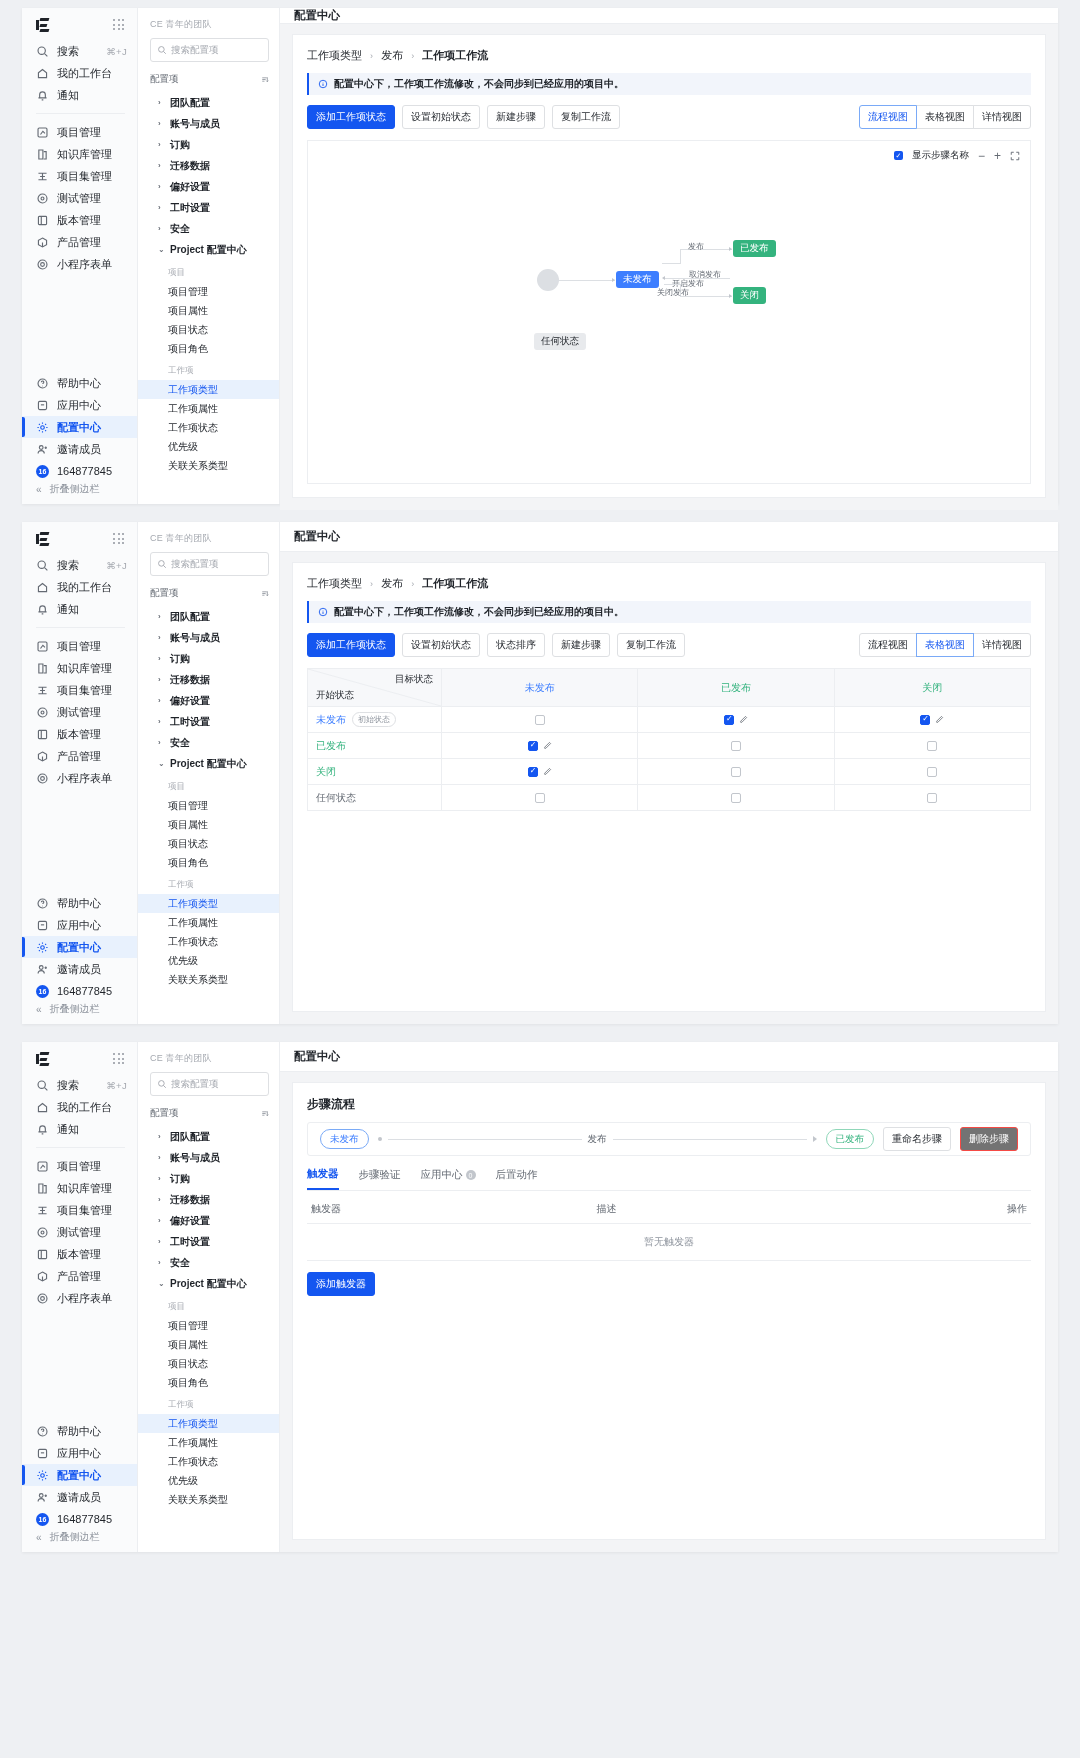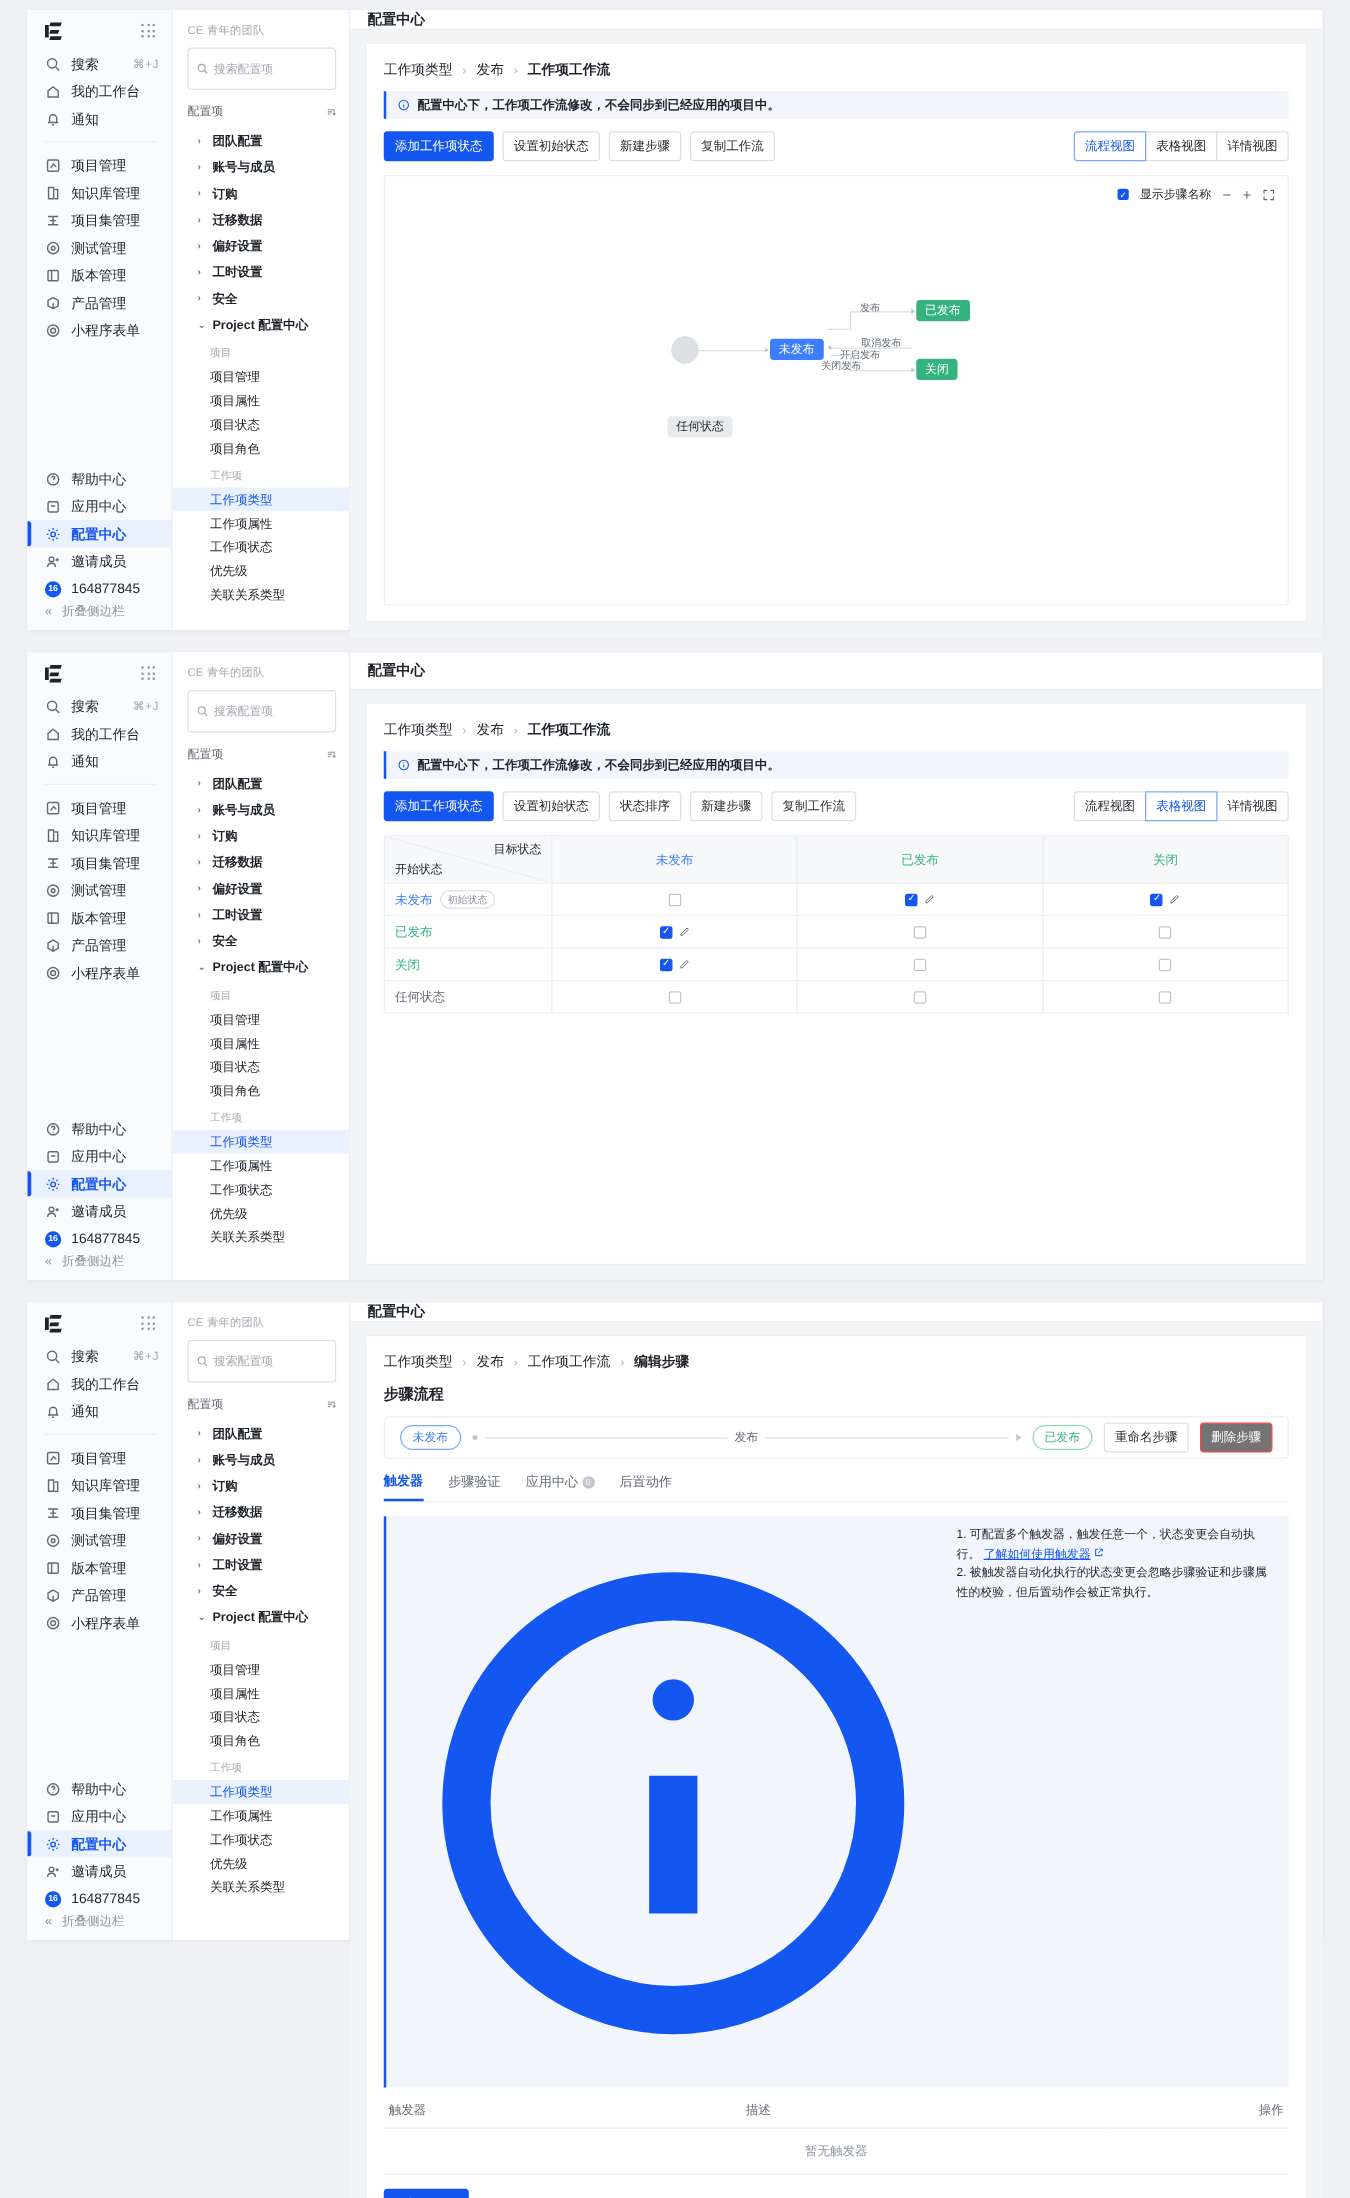--- a/index.html
+++ b/index.html
@@ -44,21 +44,21 @@
   .rail-gap { flex:1 1 auto; }
   .avatar-badge { width:13px; height:13px; border-radius:50%; background:#1456f0;
                   color:#fff; font-size:7px; display:flex; align-items:center;
                   justify-content:center; flex:none; font-weight:bold; }
   .collapse { color:#8f959e; font-size:10px; }
 
   
   .confnav { width:142px; background:#fff; border-right:1px solid #eceef1;
              padding: 10px 10px 0 12px; }
   .team-name { font-size:9px; color:#a5a9b0; margin-bottom:7px; letter-spacing:.2px; }
-  .search-box { height:34px; border:1px solid #dee0e3; border-radius:3px;
+  .search-box { height:24px; border:1px solid #dee0e3; border-radius:3px;
                 display:flex; align-items:center; gap:4px; padding:0 6px; margin-bottom:11px; }
   .search-box svg { width:10px; height:10px; color:#a5a9b0; flex:none; }
   .search-box span { font-size:9.5px; color:#a5a9b0; }
   .conf-head { display:flex; align-items:center; justify-content:space-between;
                font-size:9.5px; color:#646a73; margin-bottom:6px; }
   .sort-ic { width:9px; height:9px; color:#8f959e; }
   .nav-row { display:flex; align-items:center; gap:5px; height:21px; font-size:10px;
              color:#1f2329; font-weight:bold; cursor:pointer; padding-left:8px; }
   .nav-row .chev { width:7px; color:#646a73; font-size:8px; flex:none; }
   .nav-group-label { font-size:8.5px; color:#a5a9b0; padding:7px 0 3px 18px; }
@@ -971,29 +971,20 @@
     <div class="nav-leaf">工作项属性</div>
     <div class="nav-leaf">工作项状态</div>
     <div class="nav-leaf">优先级</div>
     <div class="nav-leaf">关联关系类型</div>
   </div>
 
   <div class="main">
     <div class="main-head">配置中心</div>
     <div class="main-body">
       <div class="card">
-        <div class="crumb">
-          <span>工作项类型</span>
-          <span class="sep">›</span>
-          <span>发布</span>
-          <span class="sep">›</span>
-          <span>工作项工作流</span>
-          <span class="sep">›</span>
-          <span class="cur">编辑步骤</span>
-        </div>
         <div class="sec-title">步骤流程</div>
         <div class="stepbar">
           <span class="pill blue">未发布</span>
           <span class="conn">
             <span class="ln-dot"></span>
             <span class="ln"></span>
             <span class="lbl">发布</span>
             <span class="ln"></span>
             <span class="ar"></span>
           </span>
@@ -1011,36 +1002,20 @@
             </span>
           <span class="tab">
               <span>应用中心</span>
               <span class="cnt-badge">0</span>
             </span>
           <span class="tab">
               <span>后置动作</span>
             </span>
         </div>
 
-        <div class="notice2">
-          <svg class="i-ic" style="margin-top:2px" viewBox="0 0 16 16" fill="none" stroke="#1456f0" stroke-width="1.4">
-              <circle cx="8" cy="8" r="6"></circle>
-              <path d="M8 7.2v4"></path>
-              <circle cx="8" cy="5" r=".6" fill="#1456f0" stroke="none"></circle>
-            </svg>
-          <span>
-            <span>1. 可配置多个触发器，触发任意一个，状态变更会自动执行。</span>
-            <span class="lnk">了解如何使用触发器</span>
-            <svg style="width:8px;height:8px;color:#1456f0" viewBox="0 0 16 16" fill="none" stroke="currentColor" stroke-width="1.6">
-                <path d="M6 3H3v10h10V10M9.5 2.5H13.5V6.5M13.5 2.5L7.5 8.5"></path>
-              </svg>
-            <br>
-            <span>2. 被触发器自动化执行的状态变更会忽略步骤验证和步骤属性的校验，但后置动作会被正常执行。</span>
-          </span>
-        </div>
 
         <table class="trig">
           <thead>
             <tr>
               <th style="width:40%;padding-left:4px">触发器</th>
               <th style="width:40%">描述</th>
               <th style="width:20%;text-align:right;padding-right:4px">操作</th>
             </tr>
           </thead>
           <tbody>

